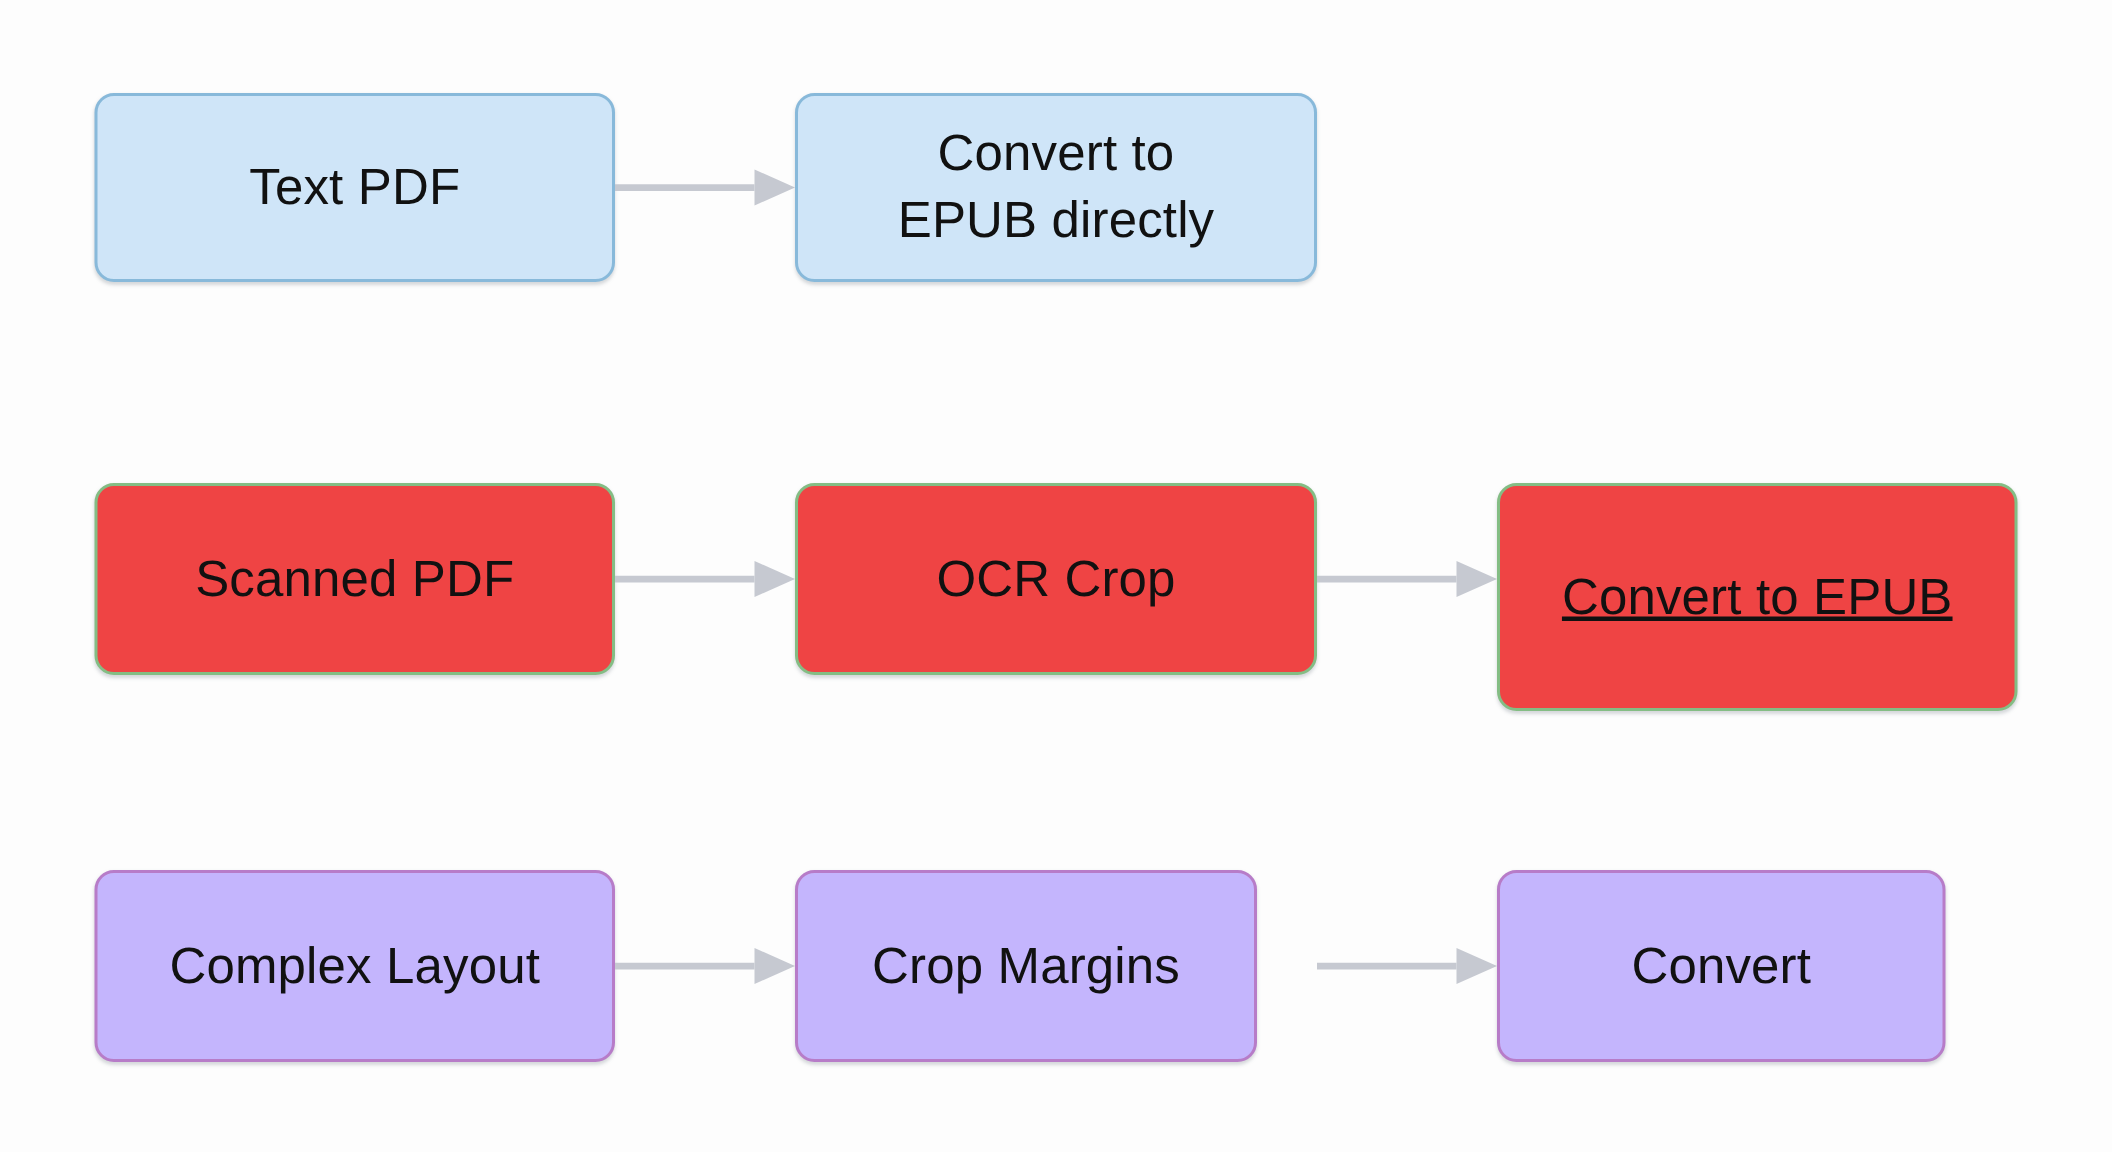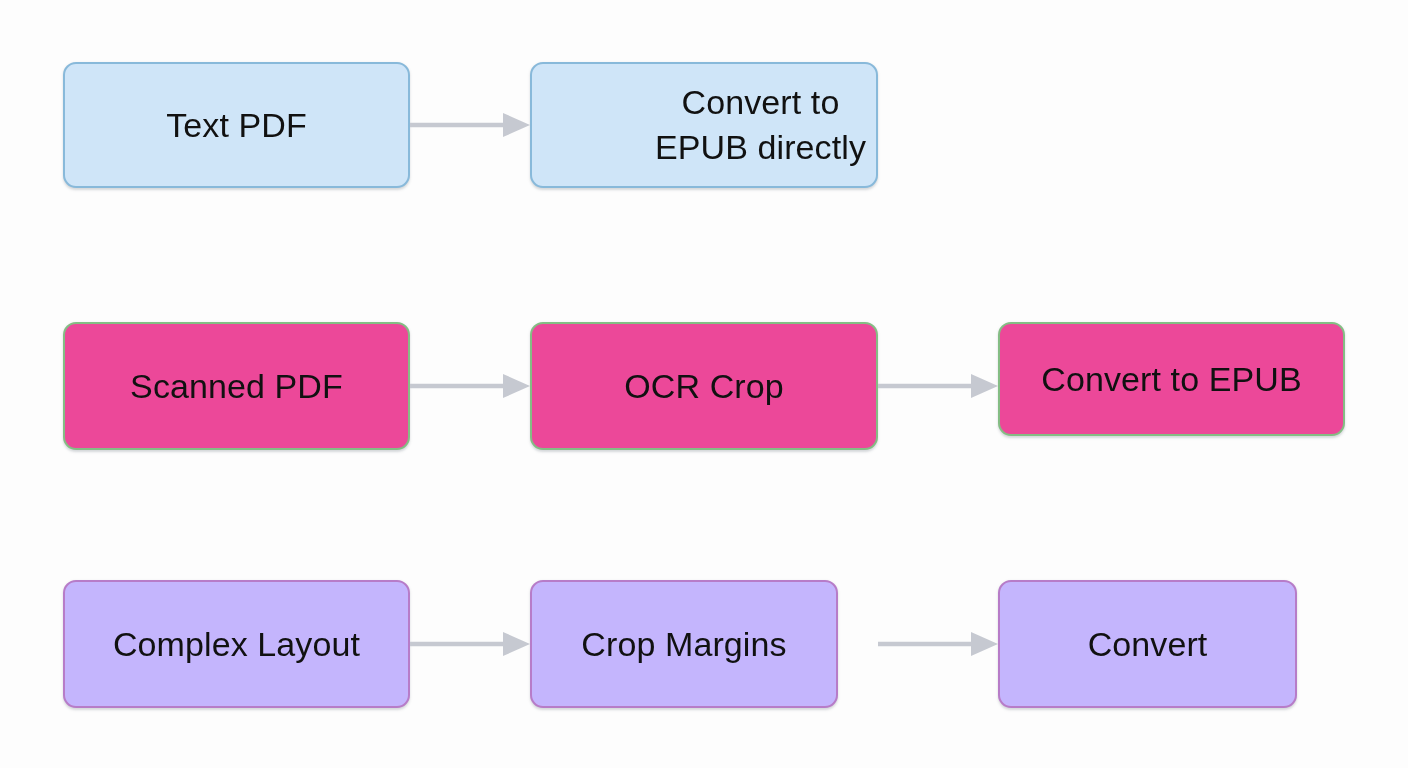--- a/index.html
+++ b/index.html
@@ -41,21 +41,21 @@
   .node .label {
     display: block;
     white-space: pre-line;
   }
 
   .node.blue {
     background: #cfe5f8;
     border-color: #88b9da;
   }
   .node.green {
-    background: #ec4899;
+    background: #ef4444;
     border-color: #84bd84;
   }
   .node.purple {
     background: #c4b5fd;
     border-color: #b77cc8;
   }
 
   
   .arrow {
     position: absolute;
@@ -80,21 +80,21 @@
 
   <div class="node blue" style="left:63px; top:62px; width:347px; height:126px;">
     <span class="label">Text PDF</span>
   </div>
 
   <svg class="arrow" style="left:410px; top:105px;" width="120" height="40" viewBox="0 0 120 40">
     <line class="shaft" x1="0" y1="20" x2="93" y2="20"></line>
     <polygon class="head" points="93,8 120,20 93,32"></polygon>
   </svg>
 
-  <div class="node blue" style="left:530px; top:62px; width:348px; height:126px;justify-content:flex-end;">
+  <div class="node blue" style="left:530px; top:62px; width:348px; height:126px;">
     <span class="label">Convert to
 EPUB directly</span>
   </div>
 
   <div class="node green" style="left:63px; top:322px; width:347px; height:128px;">
     <span class="label">Scanned PDF</span>
   </div>
 
   <svg class="arrow" style="left:410px; top:366px;" width="120" height="40" viewBox="0 0 120 40">
     <line class="shaft" x1="0" y1="20" x2="93" y2="20"></line>
@@ -103,21 +103,21 @@
 
   <div class="node green" style="left:530px; top:322px; width:348px; height:128px;">
     <span class="label">OCR Crop</span>
   </div>
 
   <svg class="arrow" style="left:878px; top:366px;" width="120" height="40" viewBox="0 0 120 40">
     <line class="shaft" x1="0" y1="20" x2="93" y2="20"></line>
     <polygon class="head" points="93,8 120,20 93,32"></polygon>
   </svg>
 
-  <div class="node green" style="left:998px; top:322px; width:347px; height:114px;">
+  <div class="node green" style="left:998px; top:322px; width:347px; height:152px;text-decoration:underline;">
     <span class="label">Convert to EPUB</span>
   </div>
 
   <div class="node purple" style="left:63px; top:580px; width:347px; height:128px;">
     <span class="label">Complex Layout</span>
   </div>
 
   <svg class="arrow" style="left:410px; top:624px;" width="120" height="40" viewBox="0 0 120 40">
     <line class="shaft" x1="0" y1="20" x2="93" y2="20"></line>
     <polygon class="head" points="93,8 120,20 93,32"></polygon>

